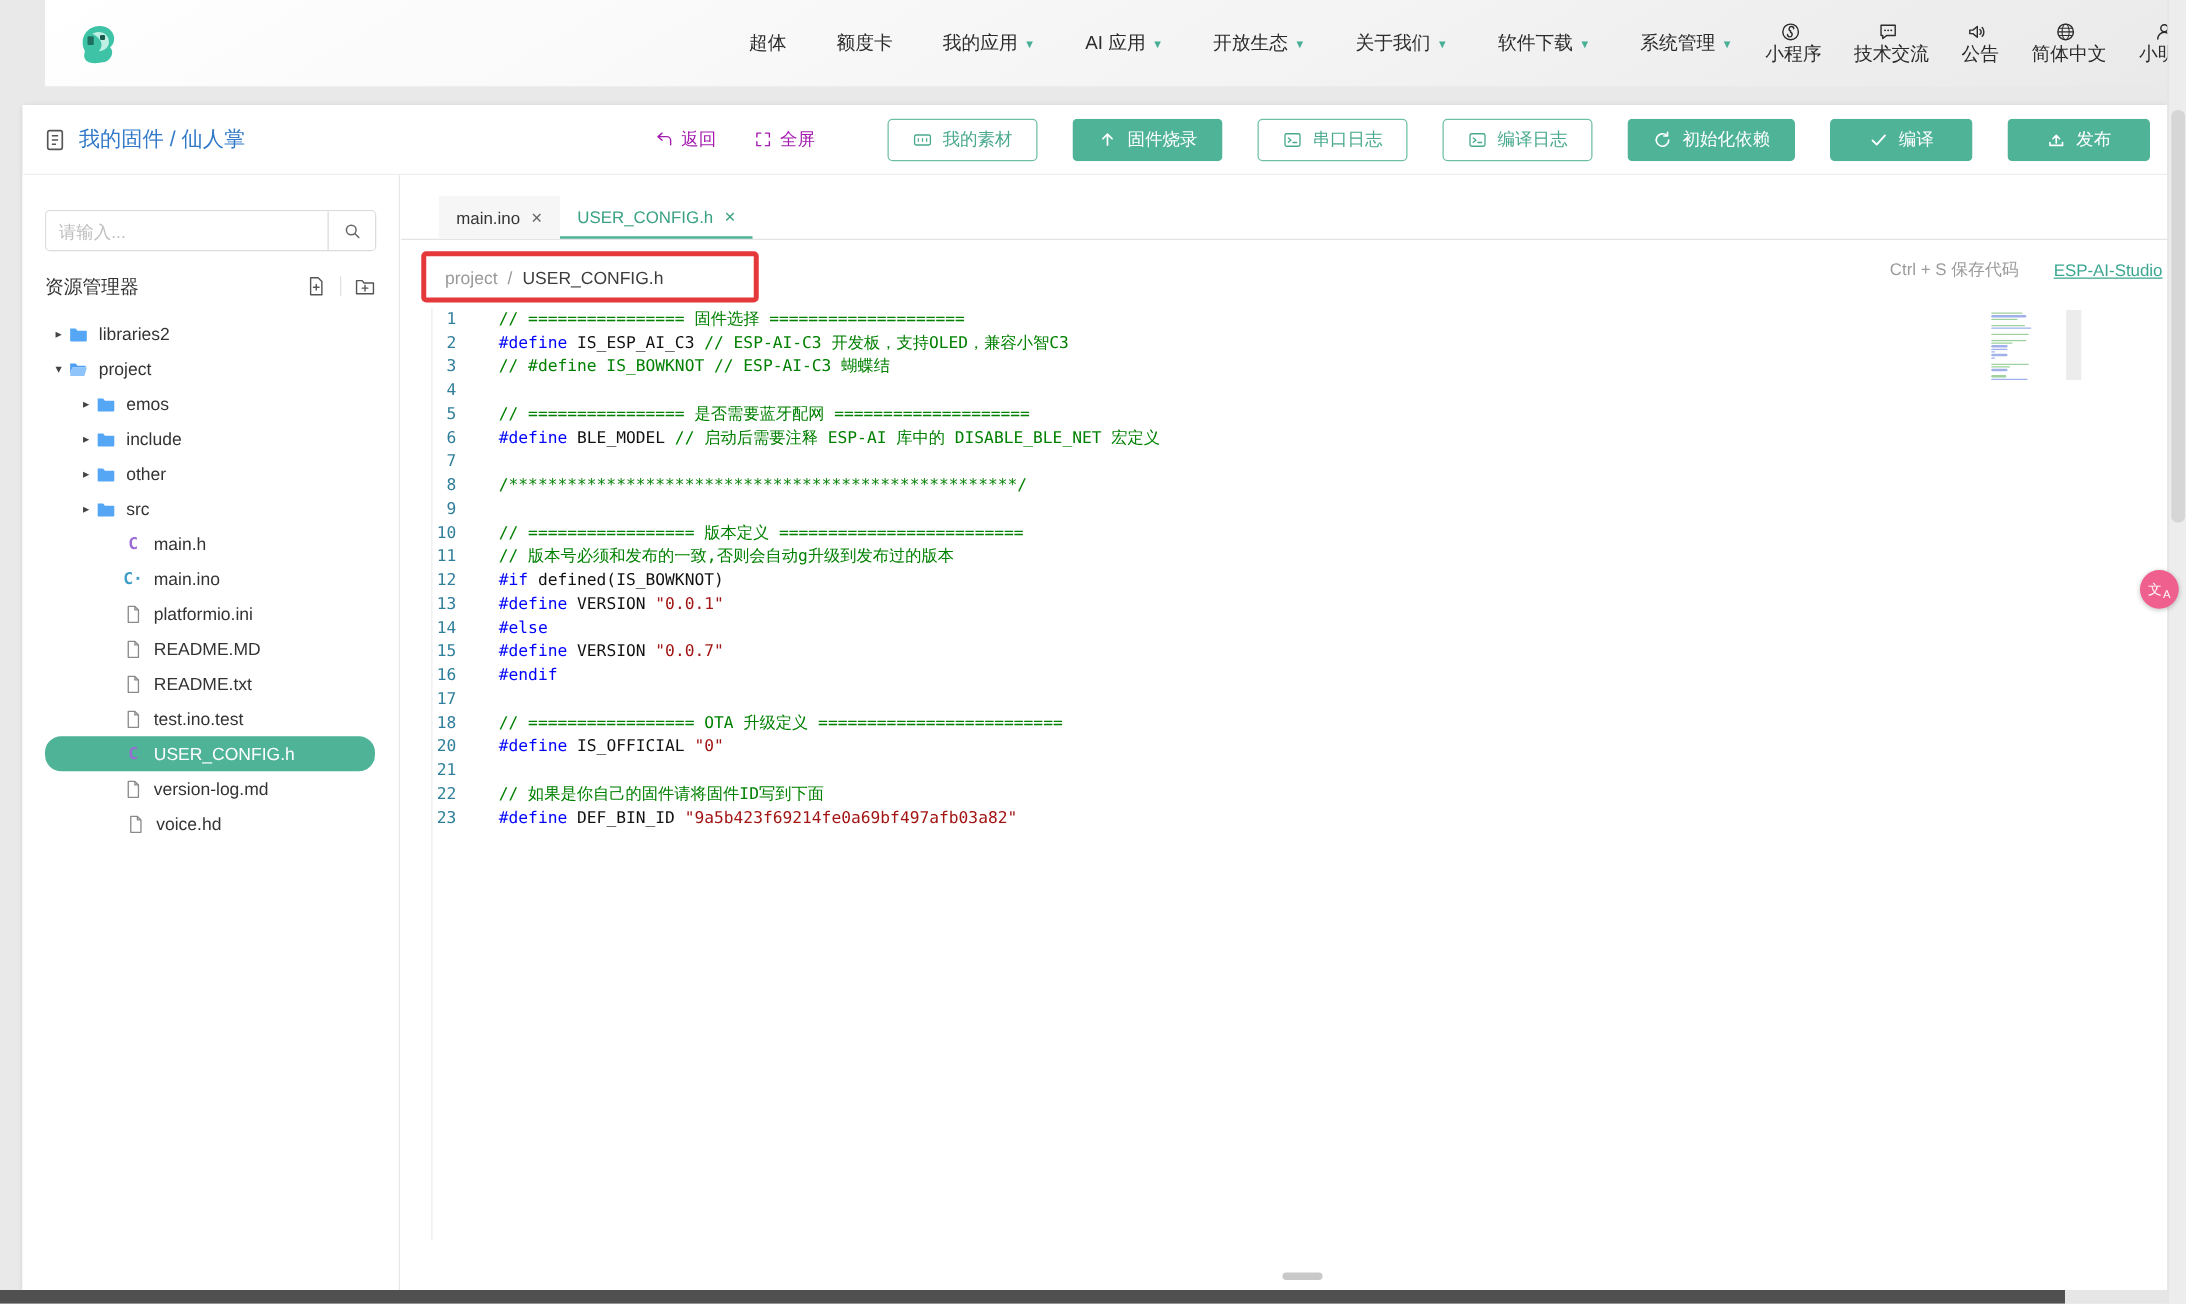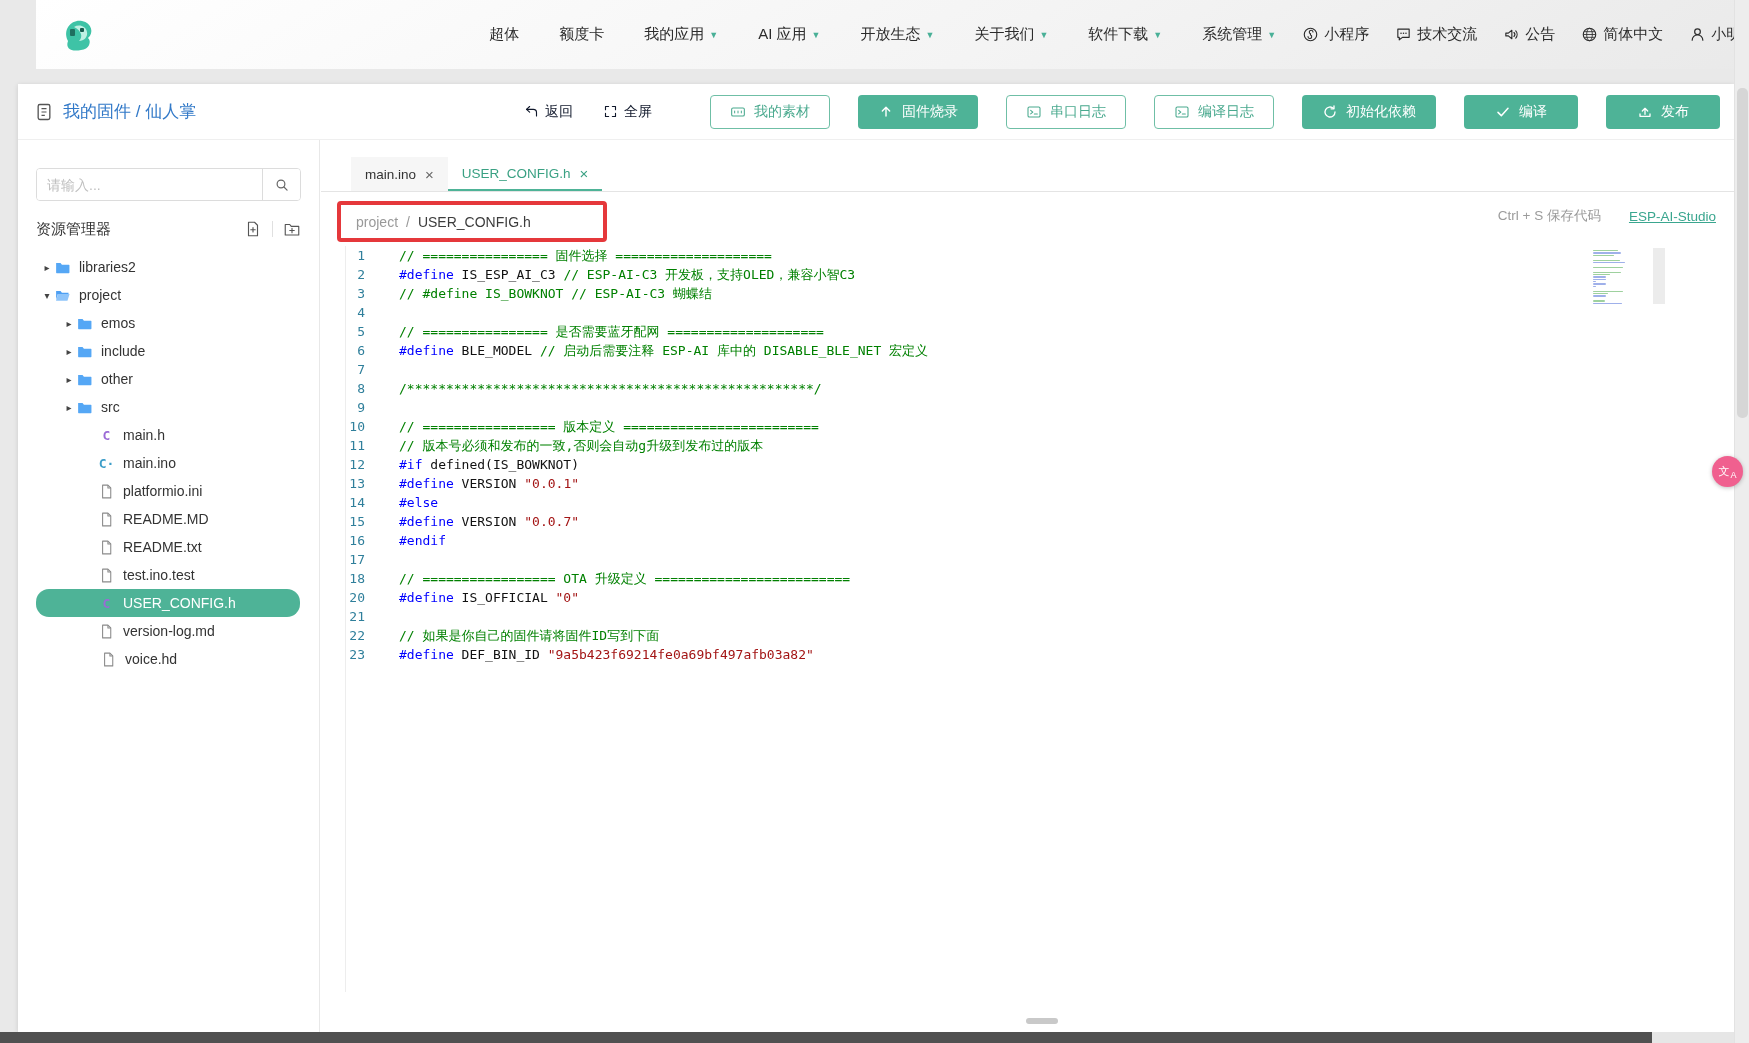--- a/index.html
+++ b/index.html
@@ -15,36 +15,36 @@
   
   .topnav {
     position:absolute; top:0; left:0; width:1749px; height:69px;
     background:linear-gradient(150deg,#ffffff 0%,#f4f4f4 55%,#e9e9e9 100%);
     display:flex; align-items:center; padding:0 28px 0 22px;margin-left:36px;
   }
   .logo { width:40px; height:40px; }
   .nav-right { margin-left:auto; display:flex; align-items:center; }
   .nav-item { display:flex; align-items:center; font-size:15px; color:#2b2b2b; margin-left:40px; cursor:pointer; white-space:nowrap; }
   .nav-item .caret { color:#49b097; font-size:9px; margin-left:5px; }
-  .nav-util { display:flex; align-items:center; font-size:15px; color:#2b2b2b; margin-left:26px; cursor:pointer; white-space:nowrap; }
+  .nav-util { display:flex; align-items:center; font-size:15px; color:#2b2b2b; margin-left:26px; cursor:pointer; white-space:nowrap;flex-direction:column; }
   .nav-util .ic { width:17px; height:17px; margin-right:5px; color:#2b2b2b; }
 
   
   .card {
     position:absolute; left:18px; top:84px; width:1716px; height:948px;
     background:#fff; box-shadow:0 1px 5px rgba(0,0,0,.13);
   }
   .card-header {
     height:56px; display:flex; align-items:center; padding:0 14px 0 16px;
     border-bottom:1px solid #efefef;
   }
   .fw-title { display:flex; align-items:center; font-size:17px; color:#3279c8; }
   .fw-title .ic { width:20px; height:20px; color:#555; margin-right:9px; }
   .header-actions { margin-left:auto; display:flex; align-items:center; }
-  .hlink { display:flex; align-items:center; color:#0f172a; font-size:14px; margin-right:30px; cursor:pointer; }
+  .hlink { display:flex; align-items:center; color:#a21caf; font-size:14px; margin-right:30px; cursor:pointer; }
   .hlink .ic { width:15px; height:15px; margin-right:6px; }
   .btn {
     display:flex; align-items:center; justify-content:center;
     height:34px; border-radius:4px; font-size:14px; margin-left:28px;
     padding:0 19px; cursor:pointer; white-space:nowrap; border:1px solid transparent;
   }
   .btn .ic { width:16px; height:16px; margin-right:8px; }
   .btn.outline { border-color:#6fbfa6; color:#49a98e; background:#fff; }
   .btn.solid { background:#4eb397; color:#fff; }
   .btn.wide { padding:0 30px; }
@@ -78,21 +78,21 @@
   .tab.active .close { color:#3aa183; }
   .crumb-row { position:relative; height:54px; }
   .crumb-box {
     position:absolute; left:16px; top:9px; height:41px;
     display:flex; align-items:center; padding:0 72px 0 15px;
     border:4px solid #e5383b; border-radius:4px;
   }
   .crumb-part { font-size:14px; color:#999; }
   .crumb-sep { font-size:14px; color:#999; margin:0 8px; }
   .crumb-file { font-size:14px; color:#3c3c3c; }
-  .crumb-right { position:absolute; right:18px; top:15px; display:flex; align-items:center;justify-content:flex-end; }
+  .crumb-right { position:absolute; right:4px; top:15px; display:flex; align-items:center;justify-content:flex-end; }
   .save-hint { font-size:13.5px; color:#9b9b9b; }
   .brand-link { font-size:13.5px; color:#3aa68f; text-decoration:underline; margin-left:28px; cursor:pointer; }
 
   .code-area { position:relative; height:calc(100% - 106px); overflow:hidden;
     font-family:"DejaVu Sans Mono","Liberation Mono",monospace; }
   .code-rule { position:absolute; left:24px; top:0; bottom:40px; width:1px; background:#ededed; }
   .code-line { display:flex; height:19px; line-height:19px; }
   .gutter { width:44px; flex:0 0 auto; text-align:right; color:#2f7f9b; font-size:13px; }
   .ctext { white-space:pre; font-size:13px; margin-left:34px; }
   .c-cm { color:#008000; } .c-kw { color:#0000ff; } .c-pl { color:#111; } .c-str { color:#a31515; }

